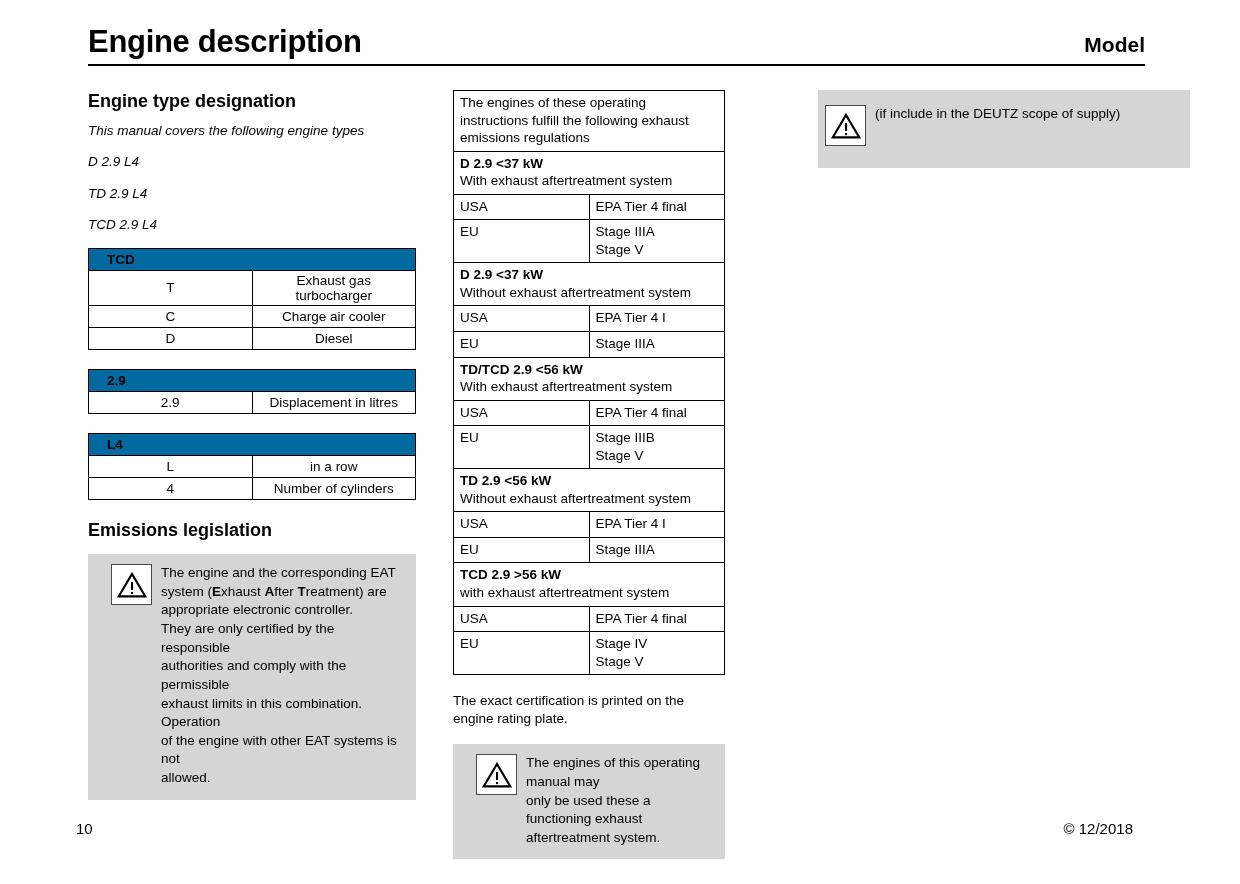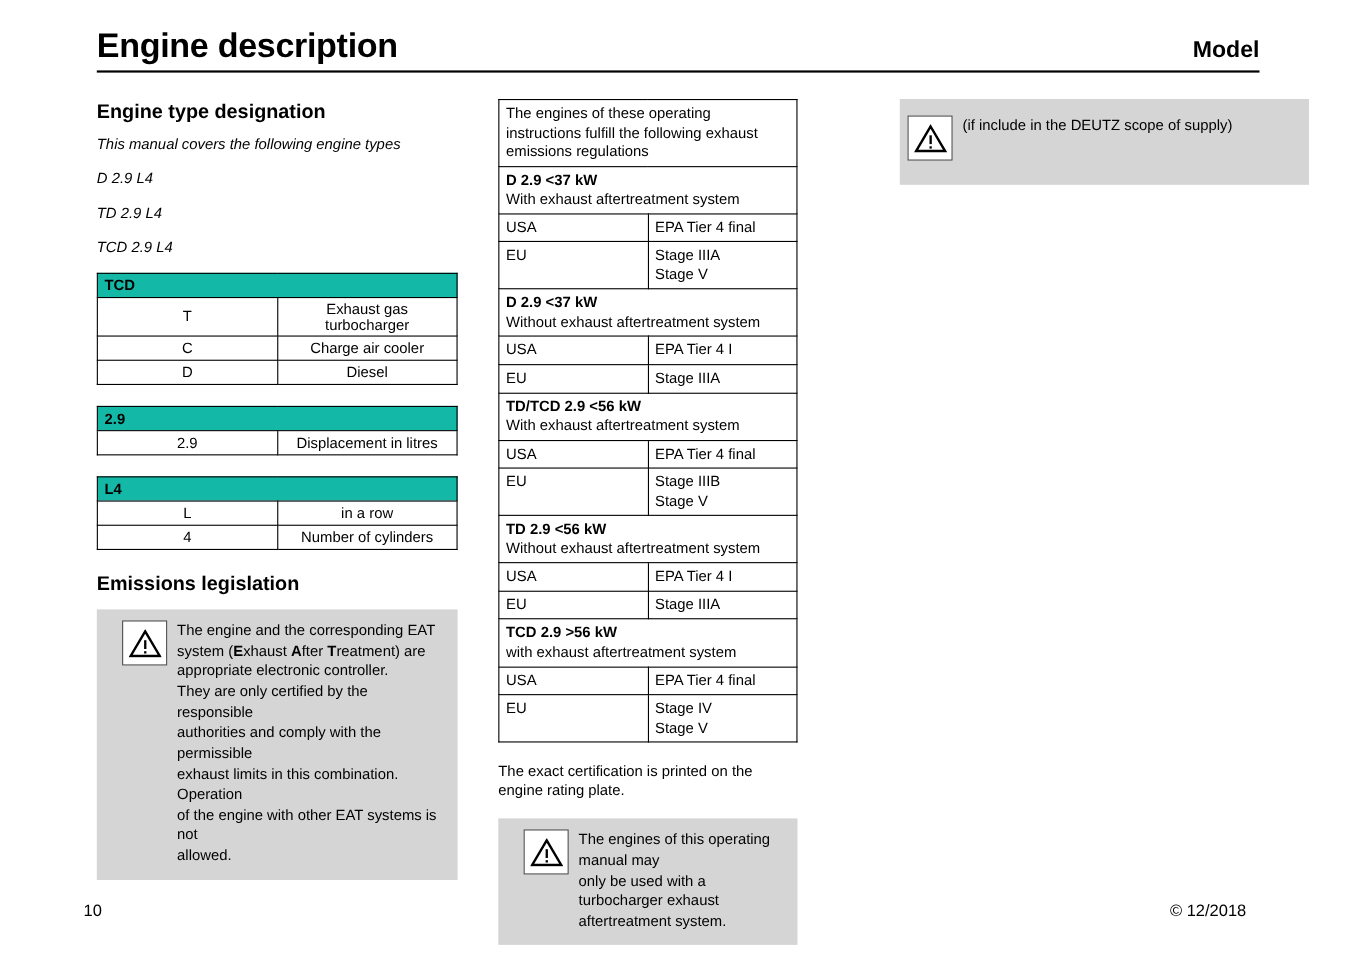--- a/index.html
+++ b/index.html
@@ -78,24 +78,24 @@
     margin-bottom: 19px;
   }
   table.dtable td, table.dtable th {
     border: 1.4px solid #000;
     padding: 2px 4px;
     height: 22px;
     font-weight: normal;
     vertical-align: middle;
   }
   table.dtable thead th {
-    background: #14b8a6;
+    background: #0369a1;
     font-weight: bold;
     text-align: left;
-    padding-left: 6px;
+    padding-left: 18px;
   }
   table.dtable td.key {
     text-align: center;
     width: 96px;
   }
   table.dtable td.val {
     text-align: center;
   }
 
   
@@ -375,21 +375,21 @@
     <div class="note">
       <div class="note-icon">
         <svg width="30" height="26" viewBox="0 0 30 26" aria-hidden="true">
           <path d="M15 2 L28.2 24.3 L1.8 24.3 Z" fill="none" stroke="#000" stroke-width="2.2" stroke-linejoin="miter"></path>
           <rect x="14" y="10" width="2.1" height="8" fill="#000"></rect>
           <rect x="14" y="20" width="2.1" height="2.1" fill="#000"></rect>
         </svg>
       </div>
       <div class="note-text">
         <span class="ln">The engines of this operating manual may</span>
-        <span class="ln">only be used with a turbocharger exhaust</span>
+        <span class="ln">only be used these a functioning exhaust</span>
         <span class="ln">aftertreatment system.</span>
       </div>
     </div>
 
   </div>
 
   <div class="col col-right">
     <div class="note note-right">
       <div class="note-icon">
         <svg width="30" height="26" viewBox="0 0 30 26" aria-hidden="true">

